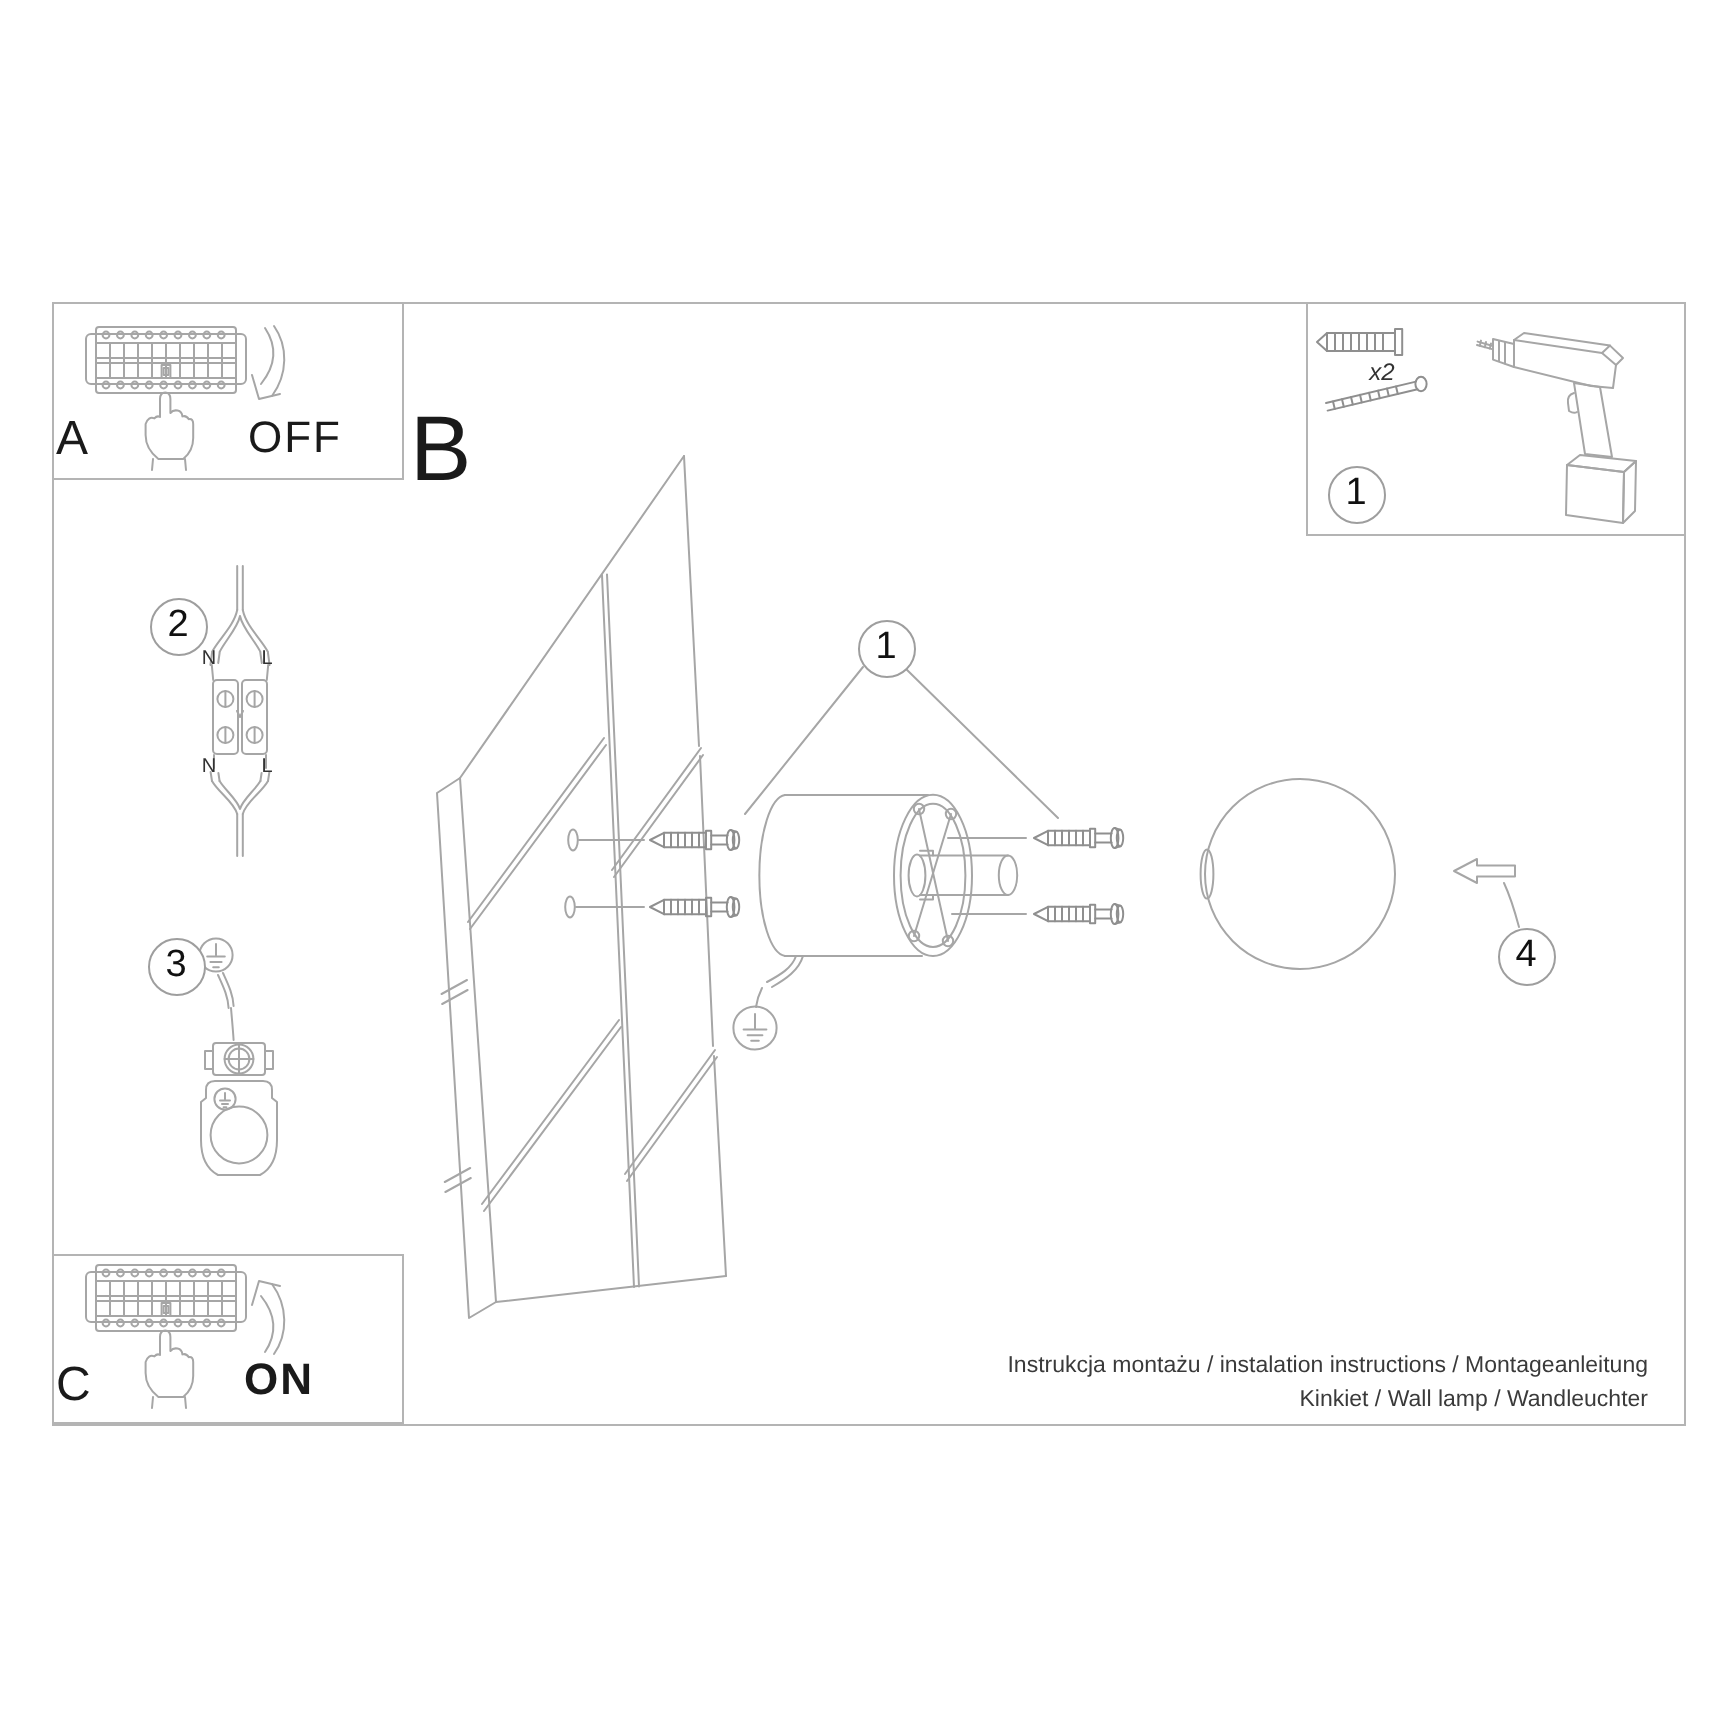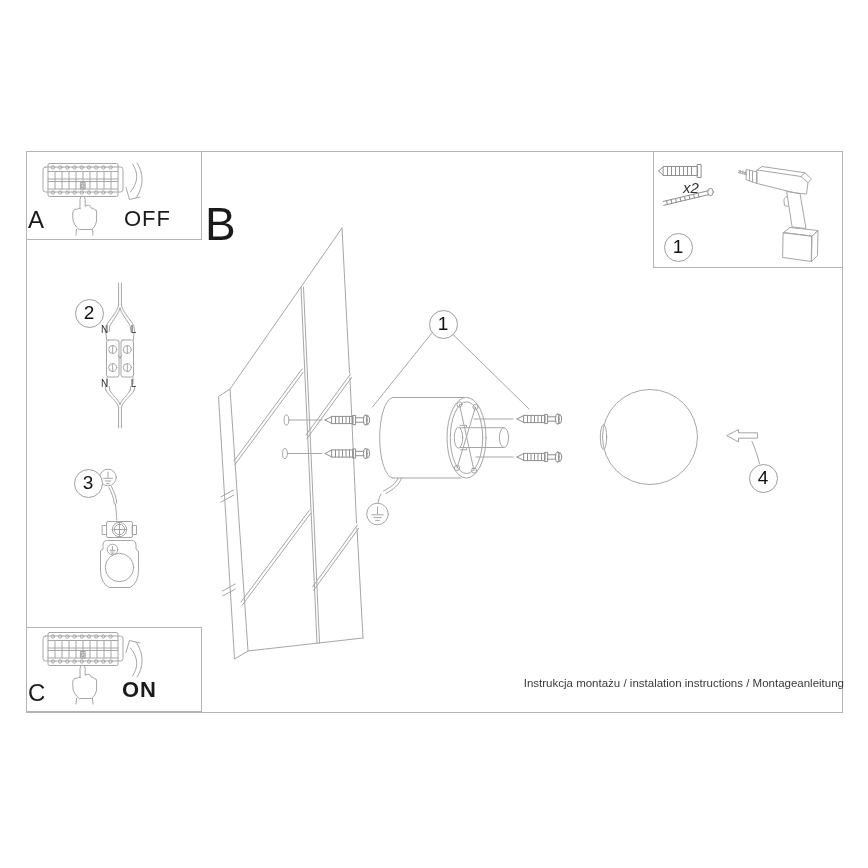--- a/index.html
+++ b/index.html
@@ -10,22 +10,22 @@
   #art *{stroke:#a6a6a6;fill:none;stroke-width:1;stroke-linejoin:round;stroke-linecap:round;}
   #art .dk{stroke:#8f8f8f;}
   .txt{position:absolute;color:#1a1a1a;z-index:3;white-space:nowrap;}
   .letter{font-size:24px;}
   .state{font-size:22px;letter-spacing:1px;}
   .big-letter{font-size:46px;}
   .callout{position:absolute;width:27px;height:27px;border:1px solid #9e9e9e;border-radius:50%;
            background:#ffffff;display:flex;align-items:center;justify-content:center;
            font-size:19px;color:#111111;z-index:3;}
   .small-label{font-size:10px;color:#333333;width:17px;text-align:center;}
-  .qty{font-size:15px;font-style:italic;width:18px;text-align:center;color:#333333;}
-  #footer{position:absolute;right:24px;top:675px;text-align:right;font-size:11.5px;
+  .qty{font-size:12px;font-style:italic;width:18px;text-align:center;color:#333333;}
+  #footer{position:absolute;right:44px;top:675px;text-align:right;font-size:11.5px;
           line-height:17px;color:#3a3a3a;z-index:3;}
 </style>
 </head>
 <body>
 
 <div id="page">
 
   <div class="panel" style="left:26px;top:151px;width:817px;height:562px;"></div>
   <div class="panel" style="left:26px;top:151px;width:176px;height:89px;"></div>
   <div class="panel" style="left:26px;top:627px;width:176px;height:85px;"></div>
@@ -231,15 +231,16 @@
   <div class="callout" style="left:73.5px;top:468.5px;">3</div>
   <div class="callout" style="left:748.5px;top:463.5px;">4</div>
 
   <div class="txt small-label" style="left:96px;top:324px;">N</div>
   <div class="txt small-label" style="left:125px;top:324px;">L</div>
   <div class="txt small-label" style="left:96px;top:378px;">N</div>
   <div class="txt small-label" style="left:125px;top:378px;">L</div>
 
   <div id="footer">
     <div>Instrukcja montażu / instalation instructions / Montageanleitung</div>
+    <div>Kinkiet / Wall lamp / Wandleuchter</div>
   </div>
 
 </div>
 
 </body></html>

